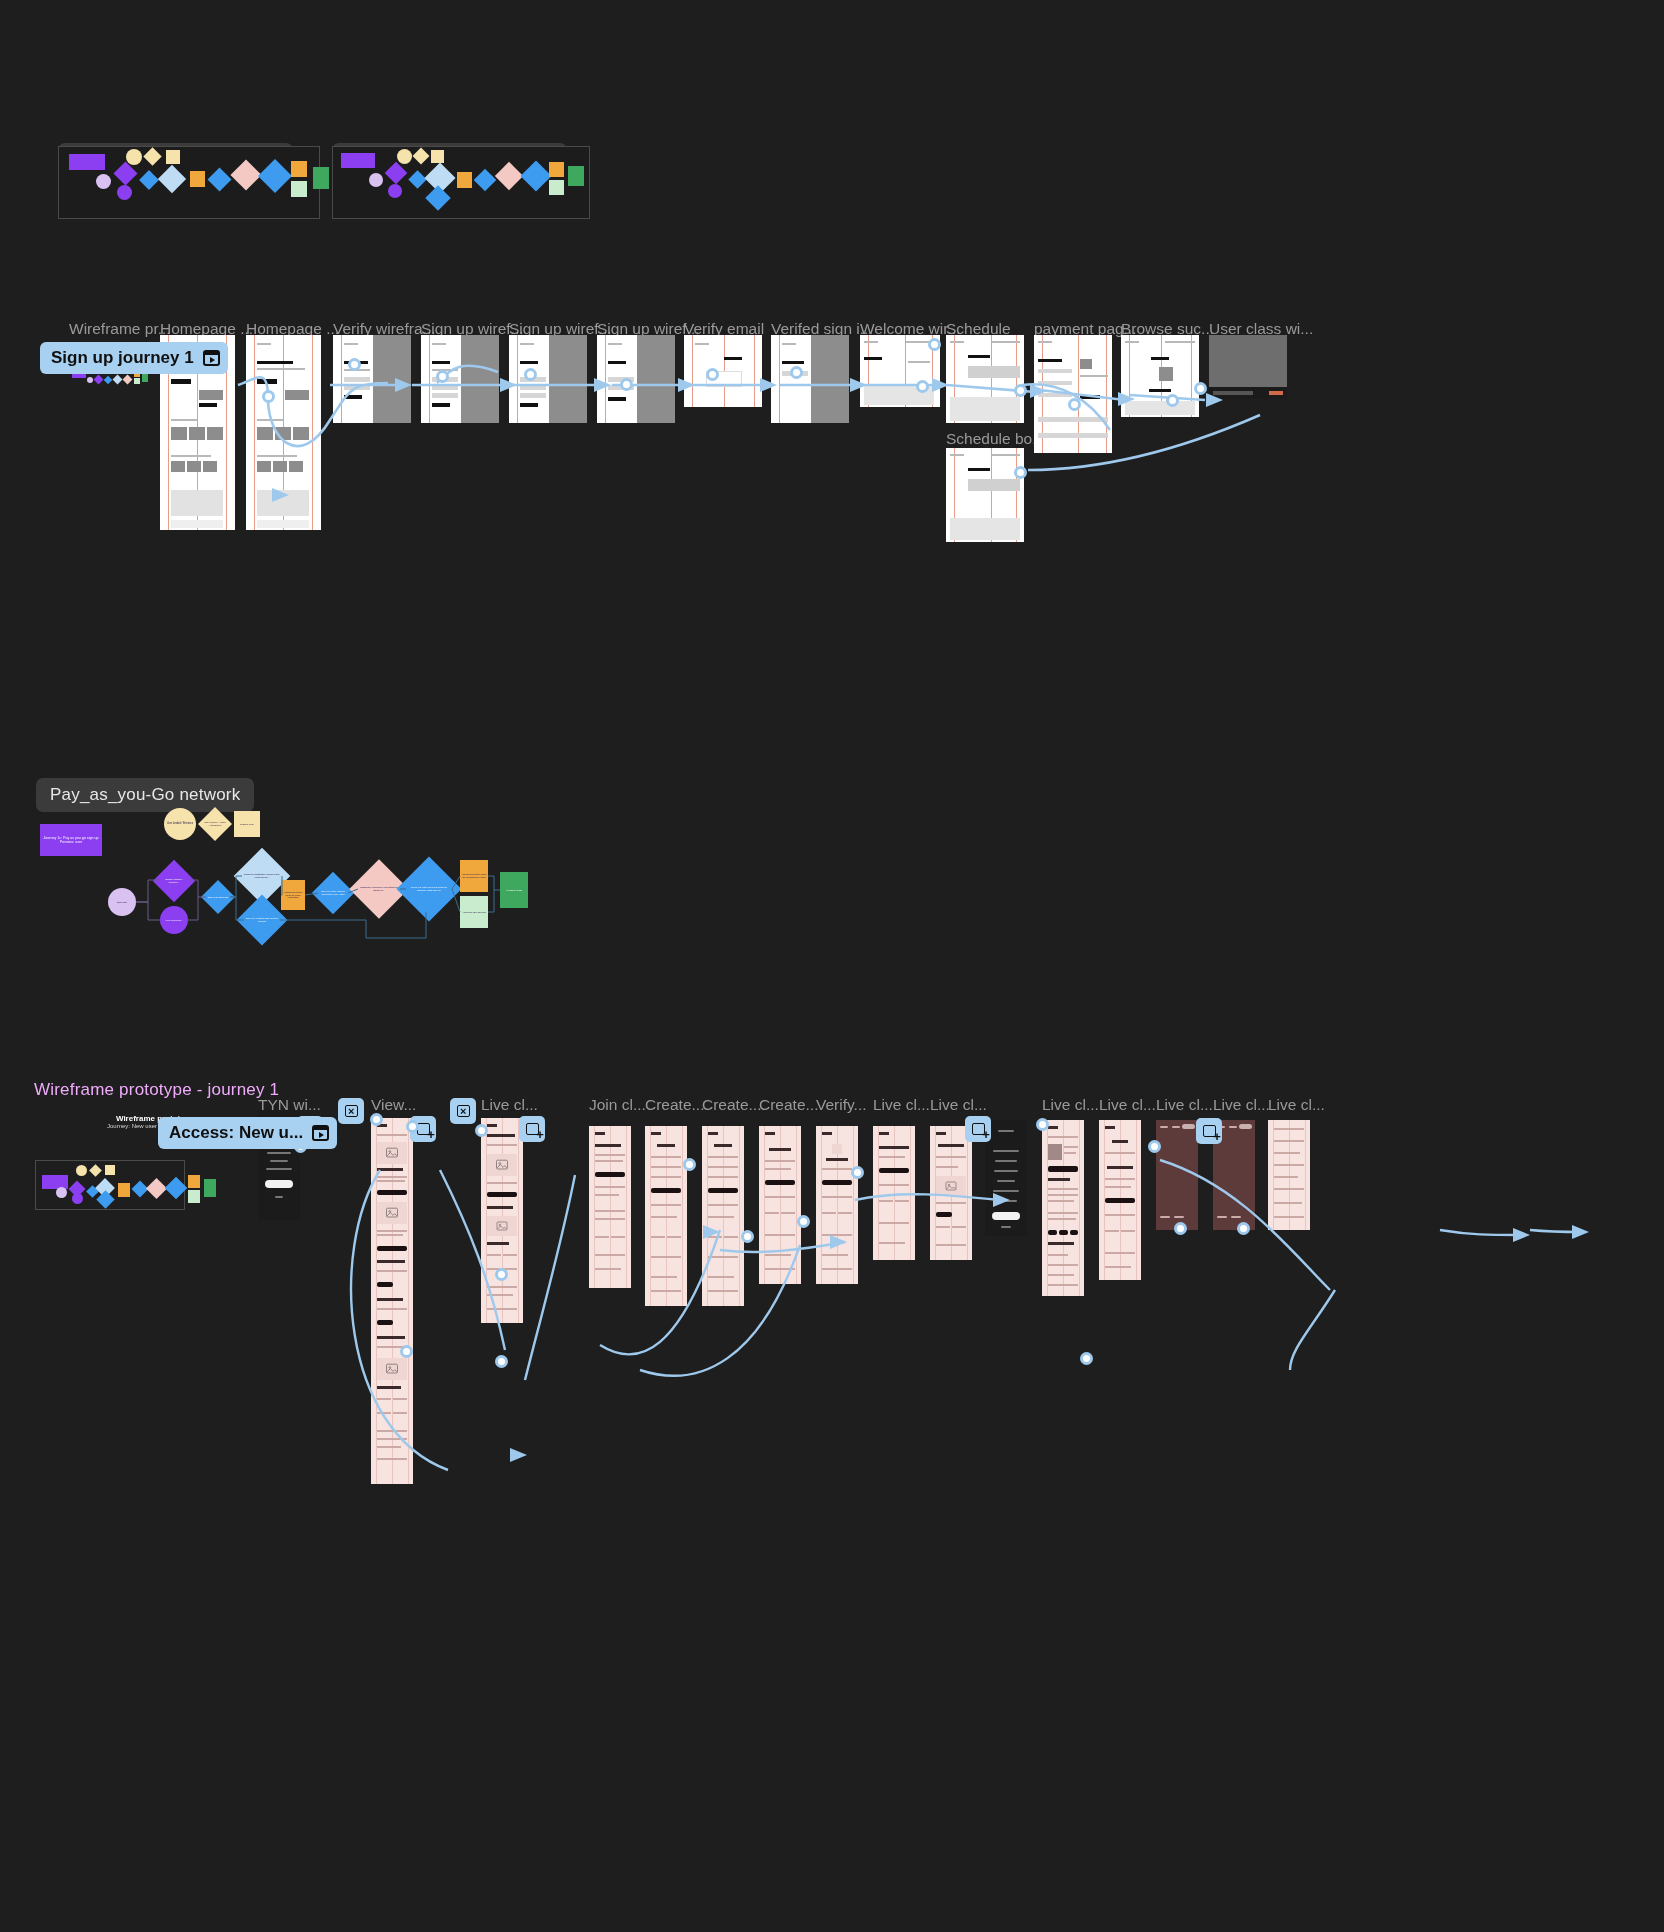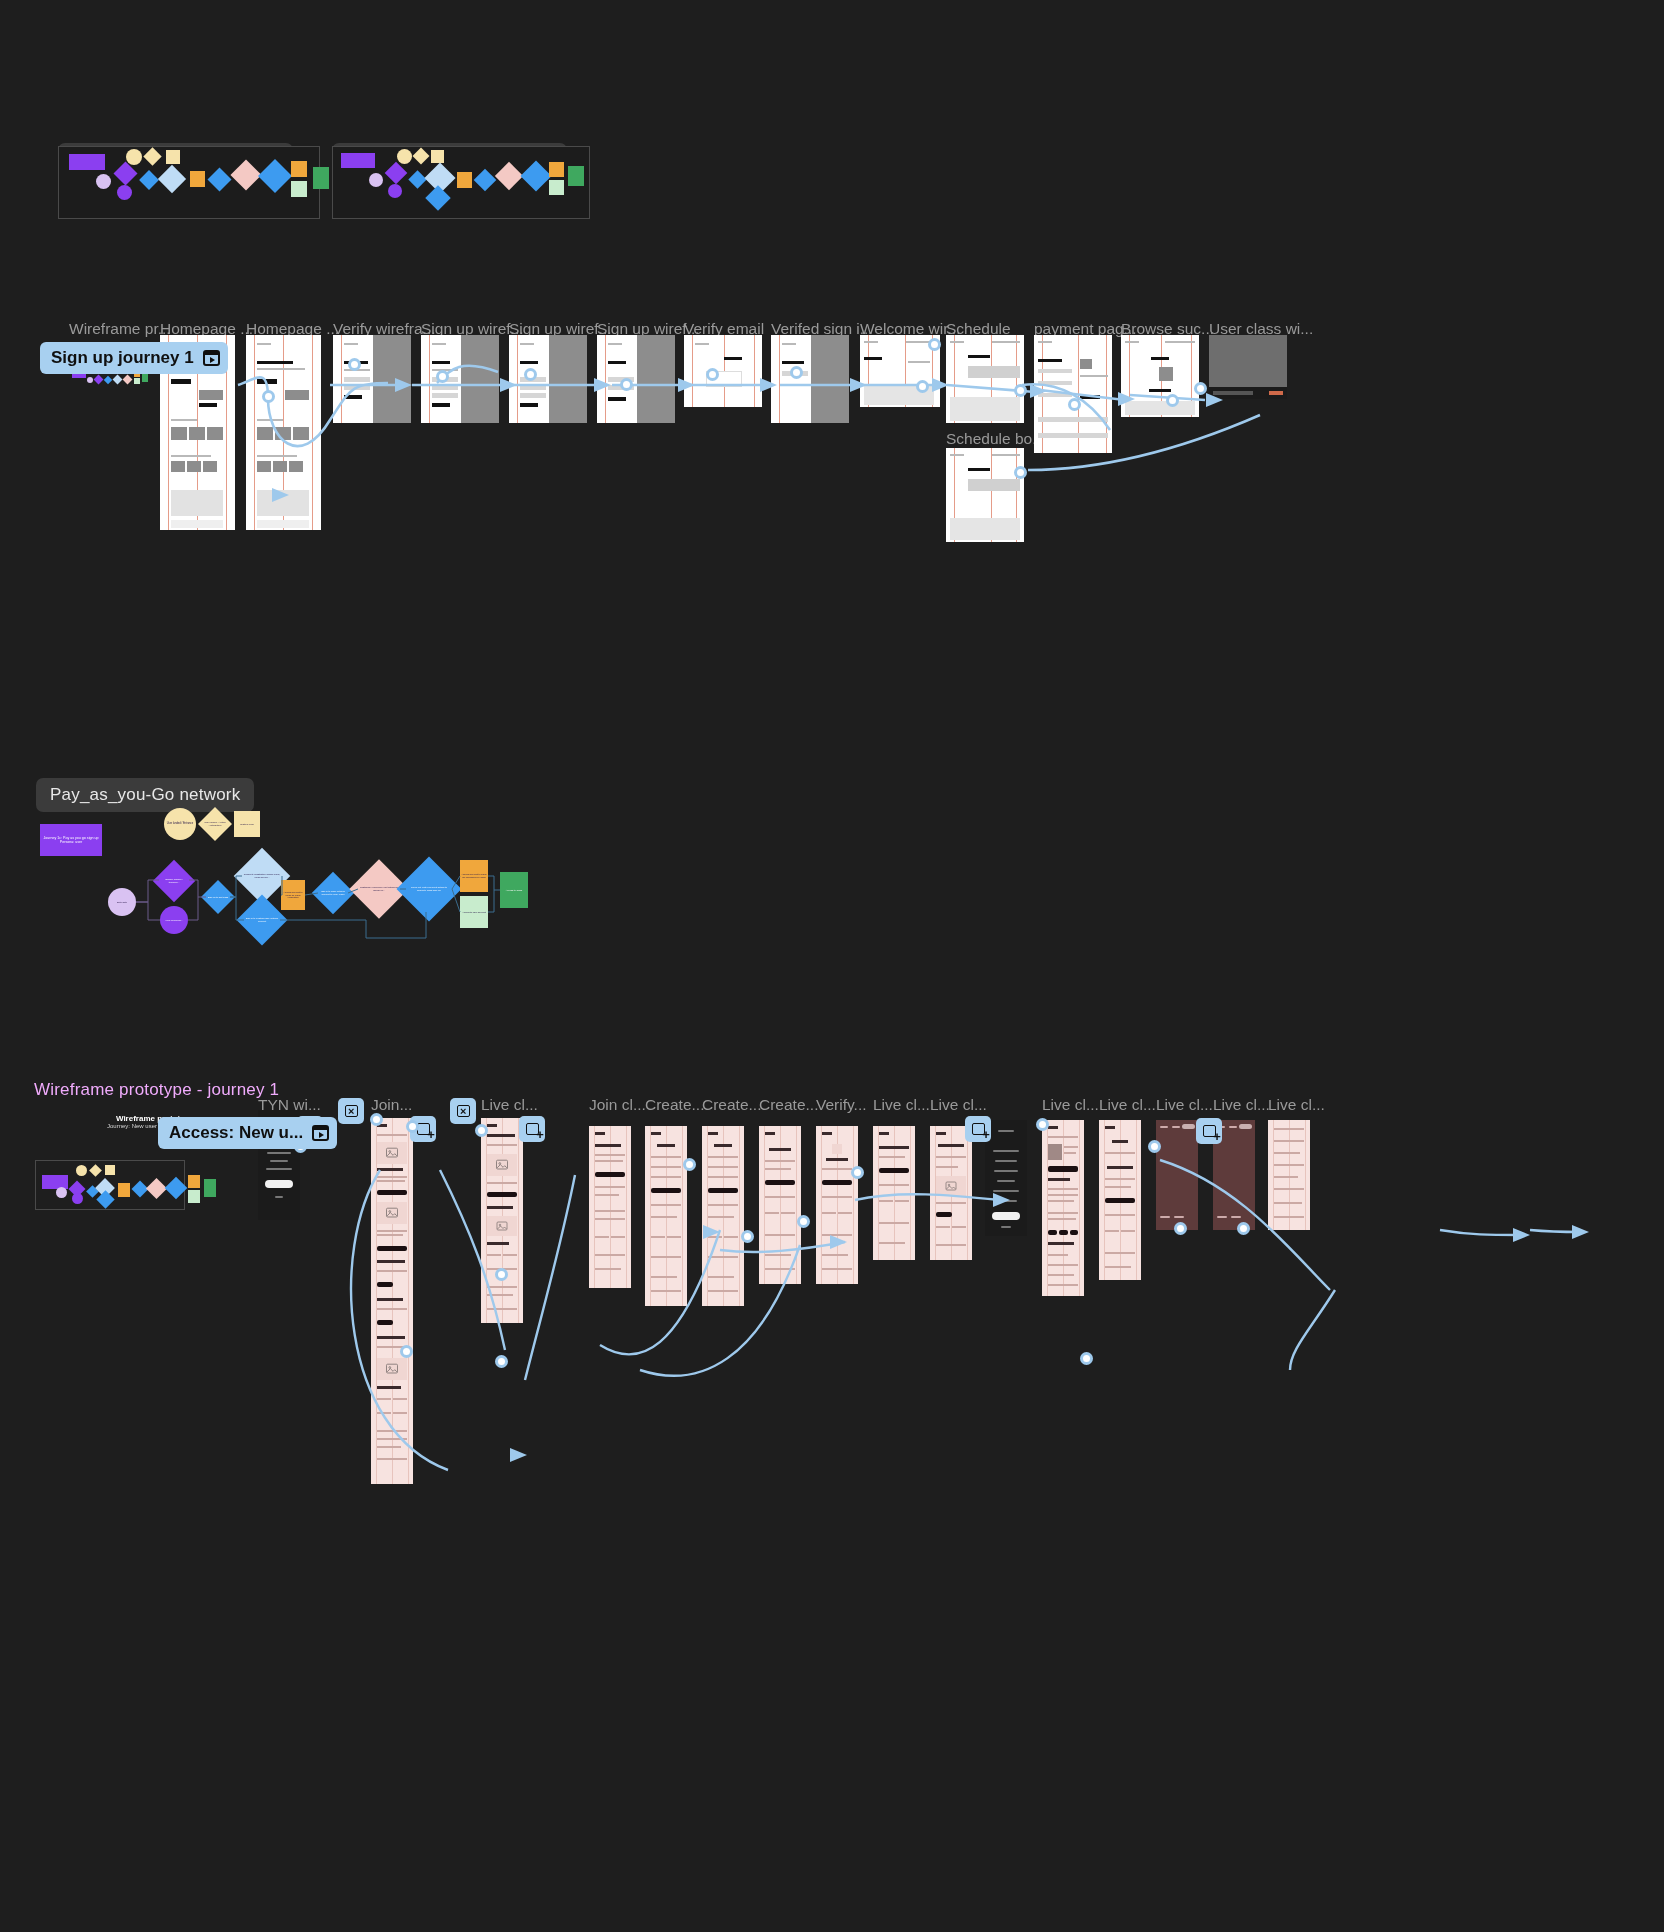--- a/index.html
+++ b/index.html
@@ -546,21 +546,21 @@
     <div style="position:absolute;left:152px;top:29px;width:12px;height:13px;background:#c8eccd;"></div>
     <div style="position:absolute;left:168px;top:18px;width:12px;height:18px;background:#3fa85f;"></div>
   </div>
 
   <div class="pill" style="left:158px; top:1117px;">
     <span>Access: New u...</span>
     <span class="pico"></span>
   </div>
 
   <div class="wf-label" style="left:258px; top:1096px;">TYN wi...</div>
-  <div class="wf-label" style="left:371px; top:1096px;">Join...</div>
+  <div class="wf-label" style="left:371px; top:1096px;">View...</div>
   <div class="wf-label" style="left:481px; top:1096px;">Live cl...</div>
   <div class="wf-label" style="left:589px; top:1096px;">Join cl...</div>
   <div class="wf-label" style="left:645px; top:1096px;">Create...</div>
   <div class="wf-label" style="left:702px; top:1096px;">Create...</div>
   <div class="wf-label" style="left:759px; top:1096px;">Create...</div>
   <div class="wf-label" style="left:816px; top:1096px;">Verify...</div>
   <div class="wf-label" style="left:873px; top:1096px;">Live cl...</div>
   <div class="wf-label" style="left:930px; top:1096px;">Live cl...</div>
   <div class="wf-label" style="left:1042px; top:1096px;">Live cl...</div>
   <div class="wf-label" style="left:1099px; top:1096px;">Live cl...</div>

